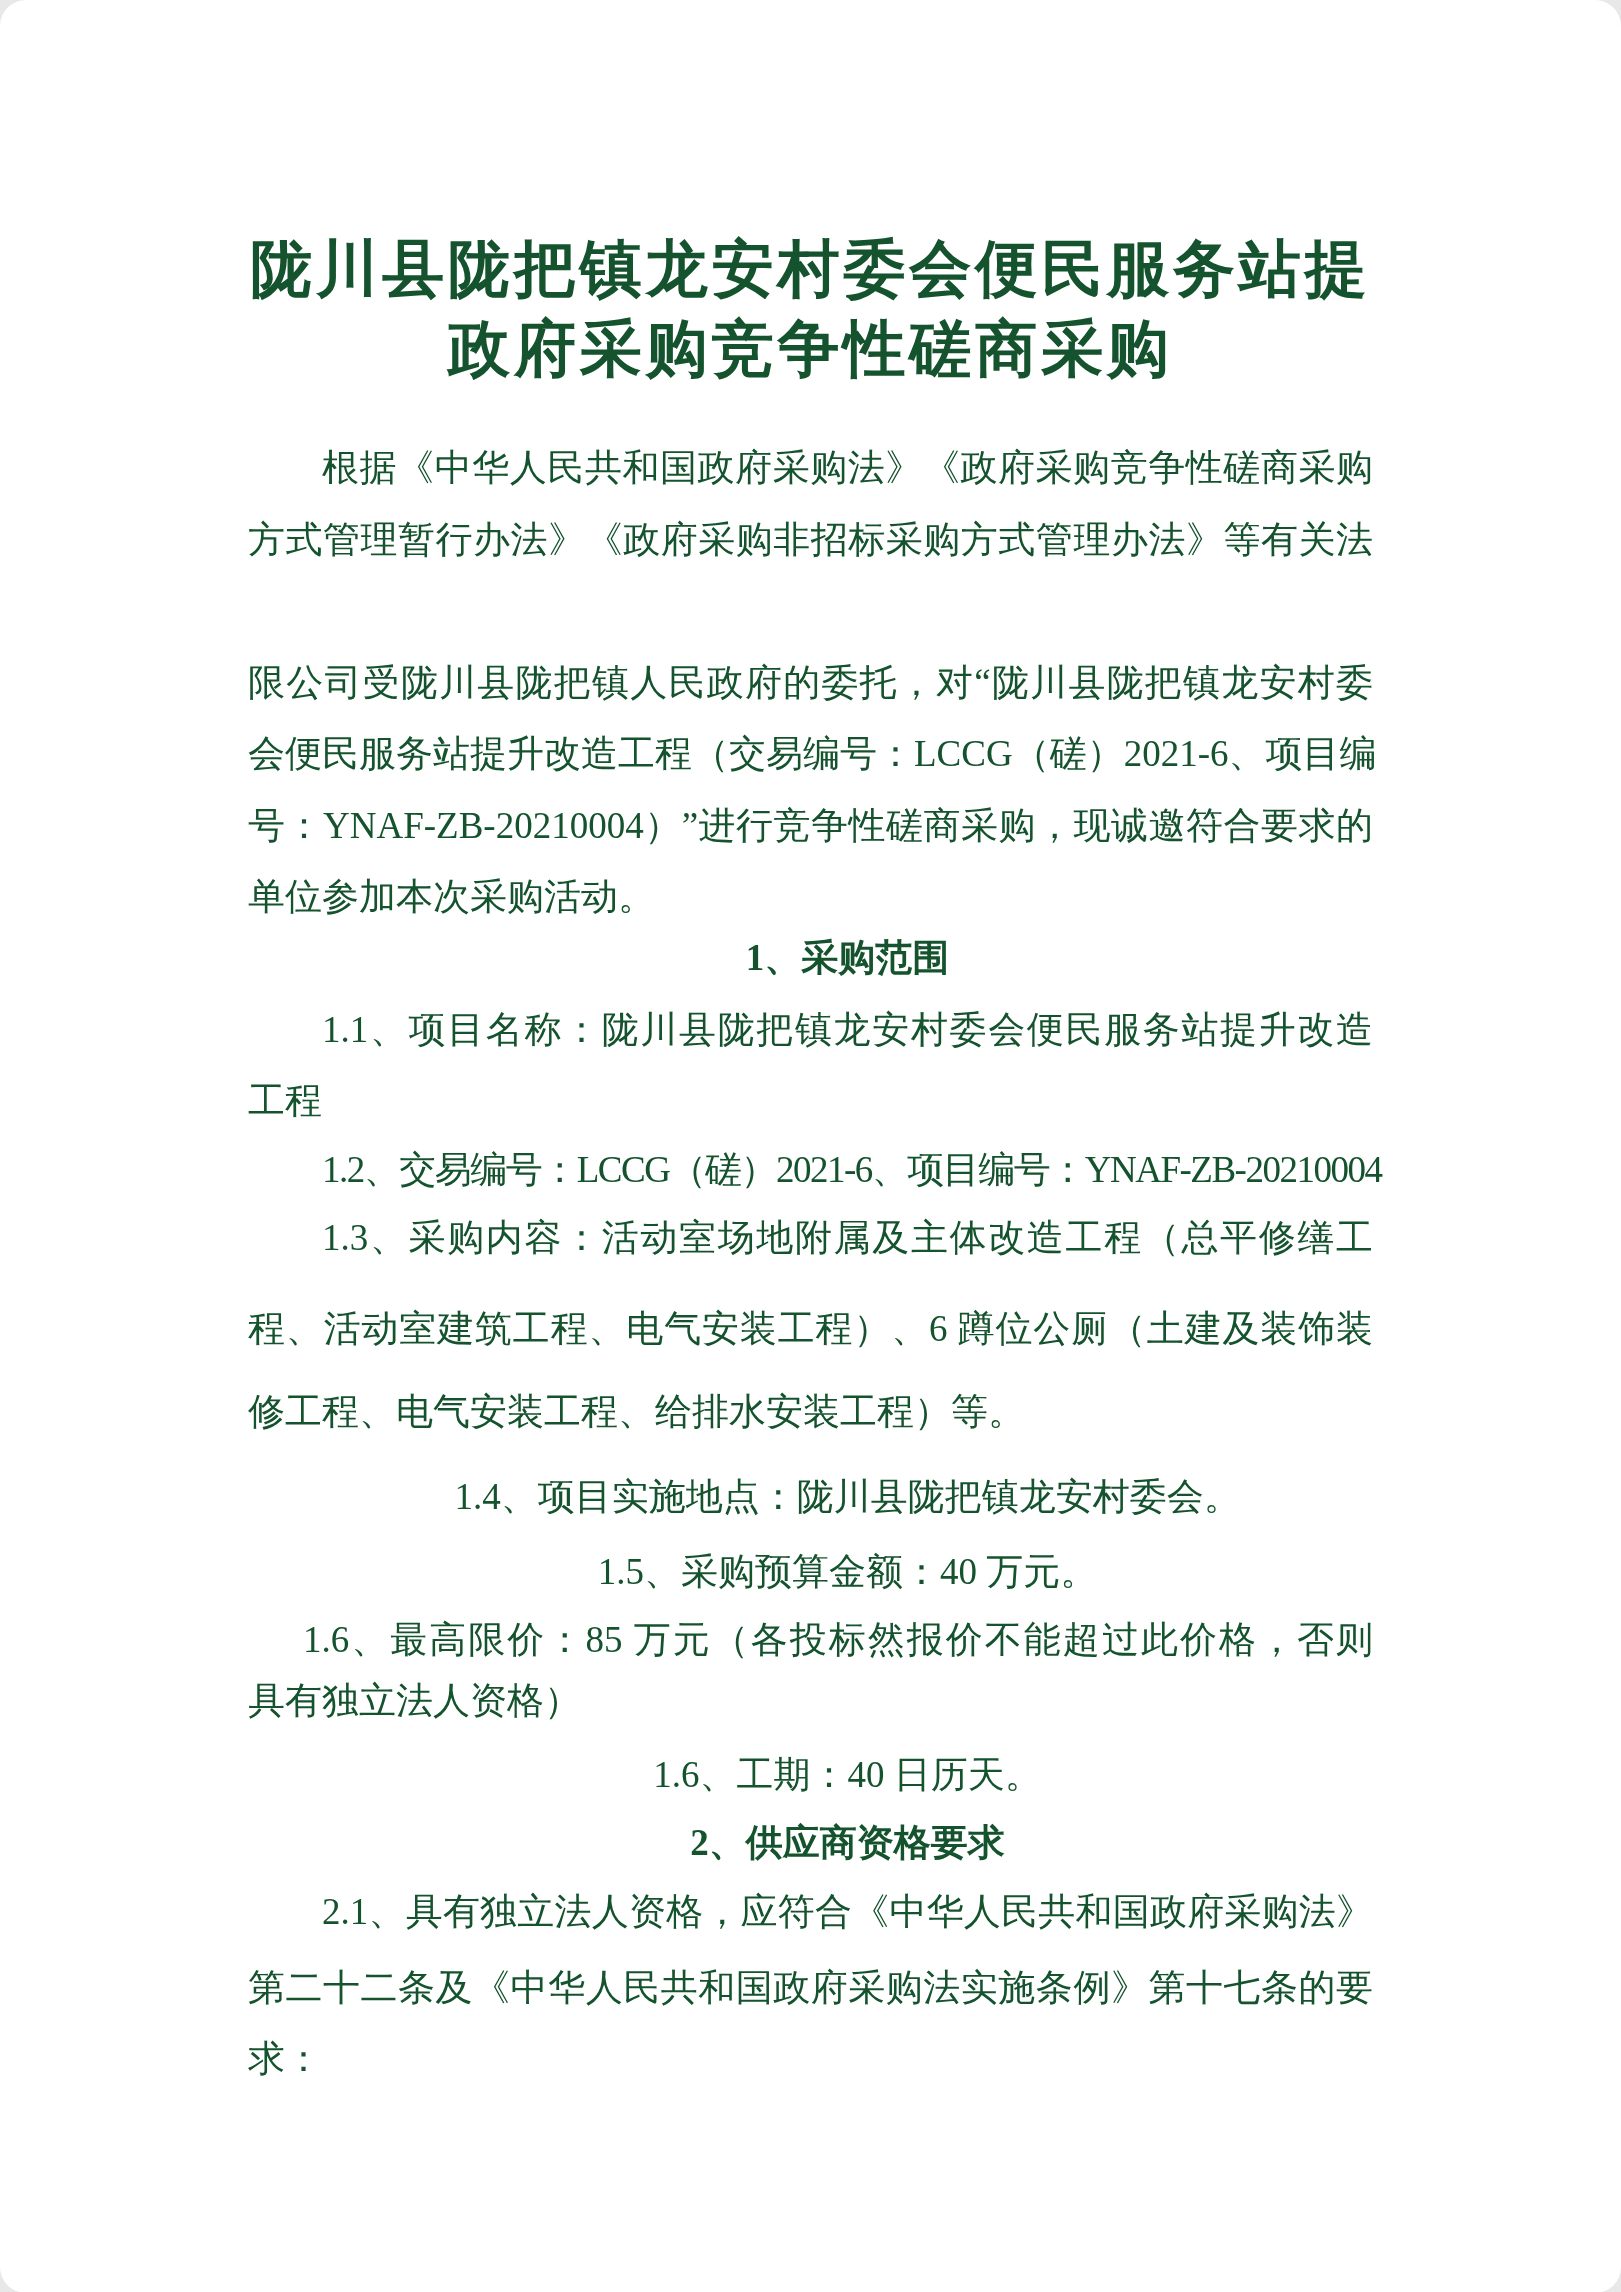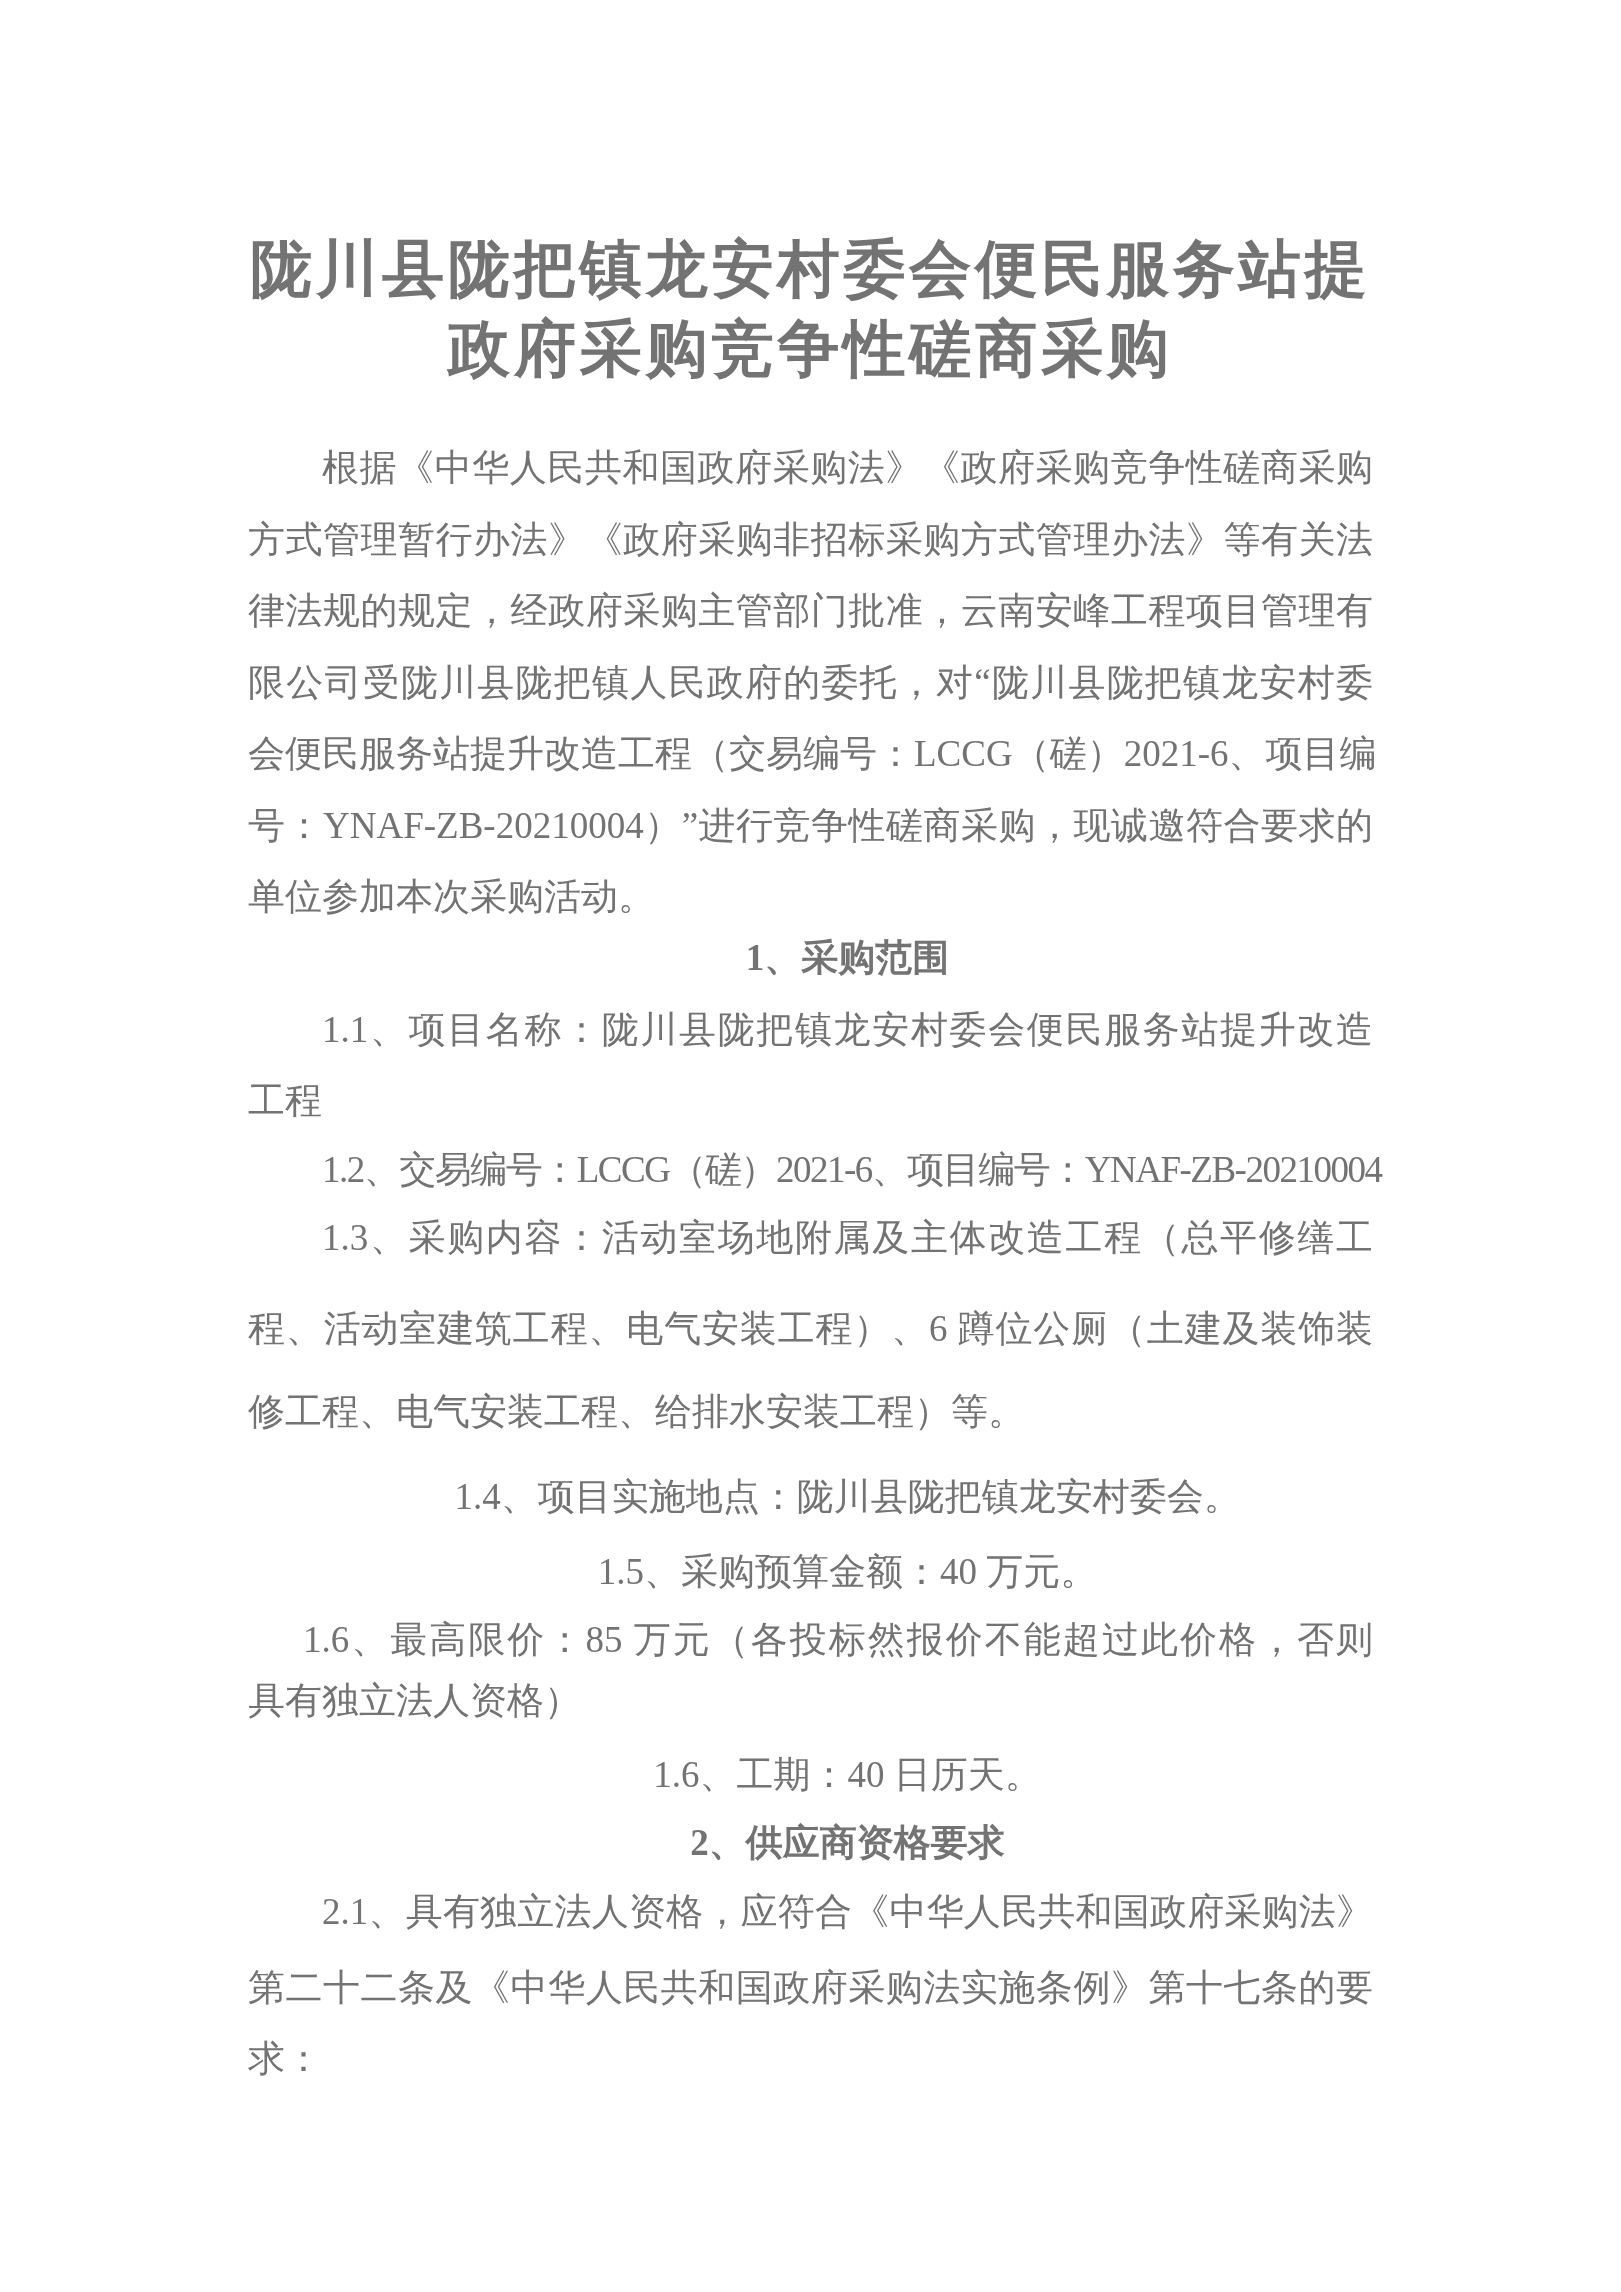--- a/index.html
+++ b/index.html
@@ -2,23 +2,24 @@
 <html><head>
 <meta charset="utf-8">
 <style>
   html, body { margin: 0; padding: 0; background: #e8e8e8; }
   .page {
     position: relative;
     width: 1621px;
     height: 2293px;
     margin: 0 auto;
     background: #ffffff;
-    color: #737373;
+    color: #14532d;
     font-family: "Liberation Serif", "DejaVu Serif", serif;
     overflow: hidden;
+    border-radius: 26px;
   }
   .doc-title {
     position: absolute;
     top: 229px;
     left: 0;
     width: 100%;
     text-align: center;
     font-weight: bold;
     font-size: 62px;
     line-height: 80px;
@@ -45,21 +46,20 @@
 
 <div class="page">
 
   <div class="doc-title">
     <div>陇川县陇把镇龙安村委会便民服务站提</div>
     <div>政府采购竞争性磋商采购</div>
   </div>
 
   <div class="line j i2" style="top:442px">根据《中华人民共和国政府采购法》《政府采购竞争性磋商采购</div>
   <div class="line j" style="top:514px">方式管理暂行办法》《政府采购非招标采购方式管理办法》等有关法</div>
-  <div class="line j" style="top:585px">律法规的规定，经政府采购主管部门批准，云南安峰工程项目管理有</div>
   <div class="line j" style="top:657px">限公司受陇川县陇把镇人民政府的委托，对“陇川县陇把镇龙安村委</div>
   <div class="line j" style="top:728px">会便民服务站提升改造工程（交易编号：LCCG（磋）2021-6、项目编</div>
   <div class="line j" style="top:800px">号：YNAF-ZB-20210004）”进行竞争性磋商采购，现诚邀符合要求的</div>
   <div class="line" style="top:871px">单位参加本次采购活动。</div>
 
   <div class="line b i2" style="top:932px">1、采购范围</div>
 
   <div class="line j i2" style="top:1004px">1.1、项目名称：陇川县陇把镇龙安村委会便民服务站提升改造</div>
   <div class="line" style="top:1075px">工程</div>
 

